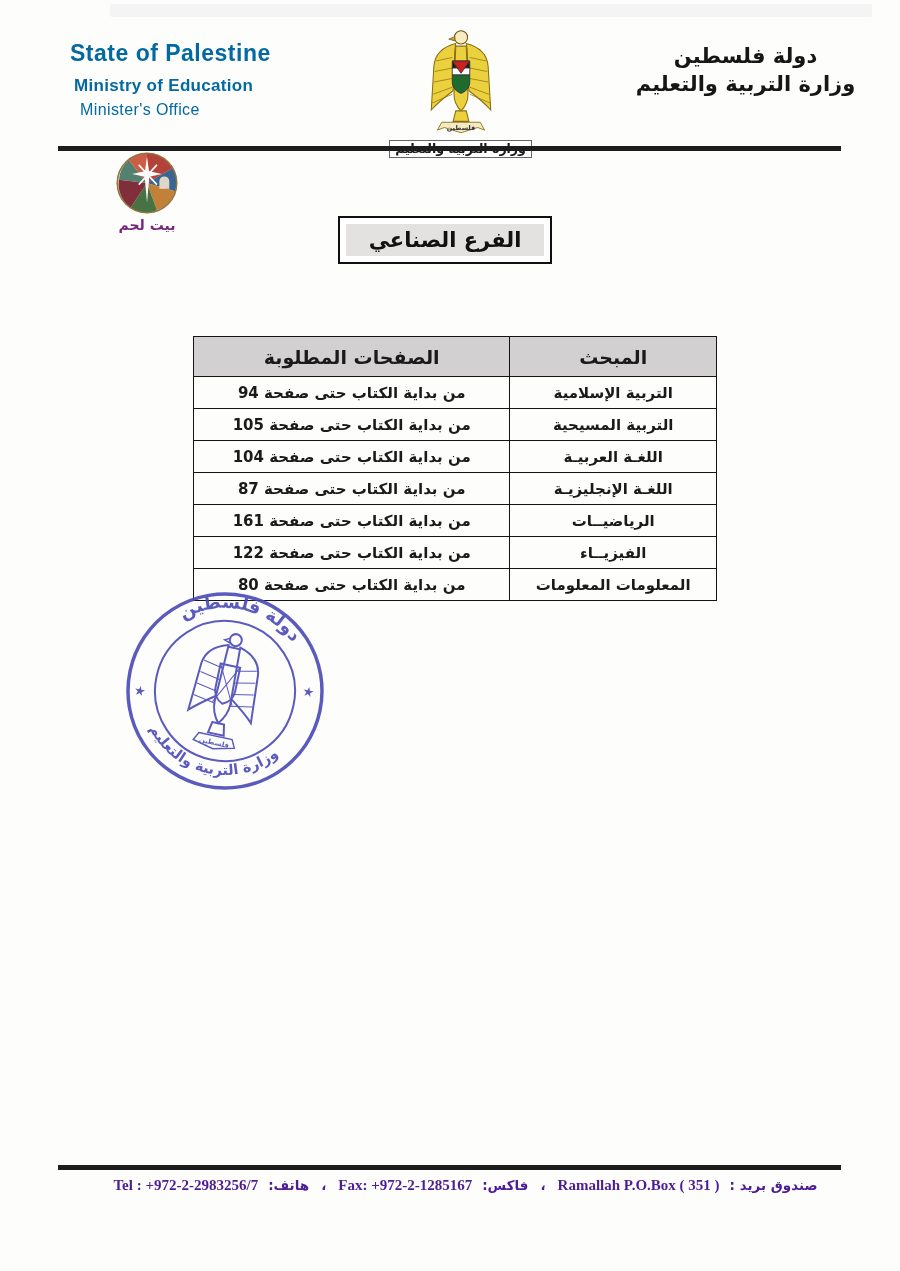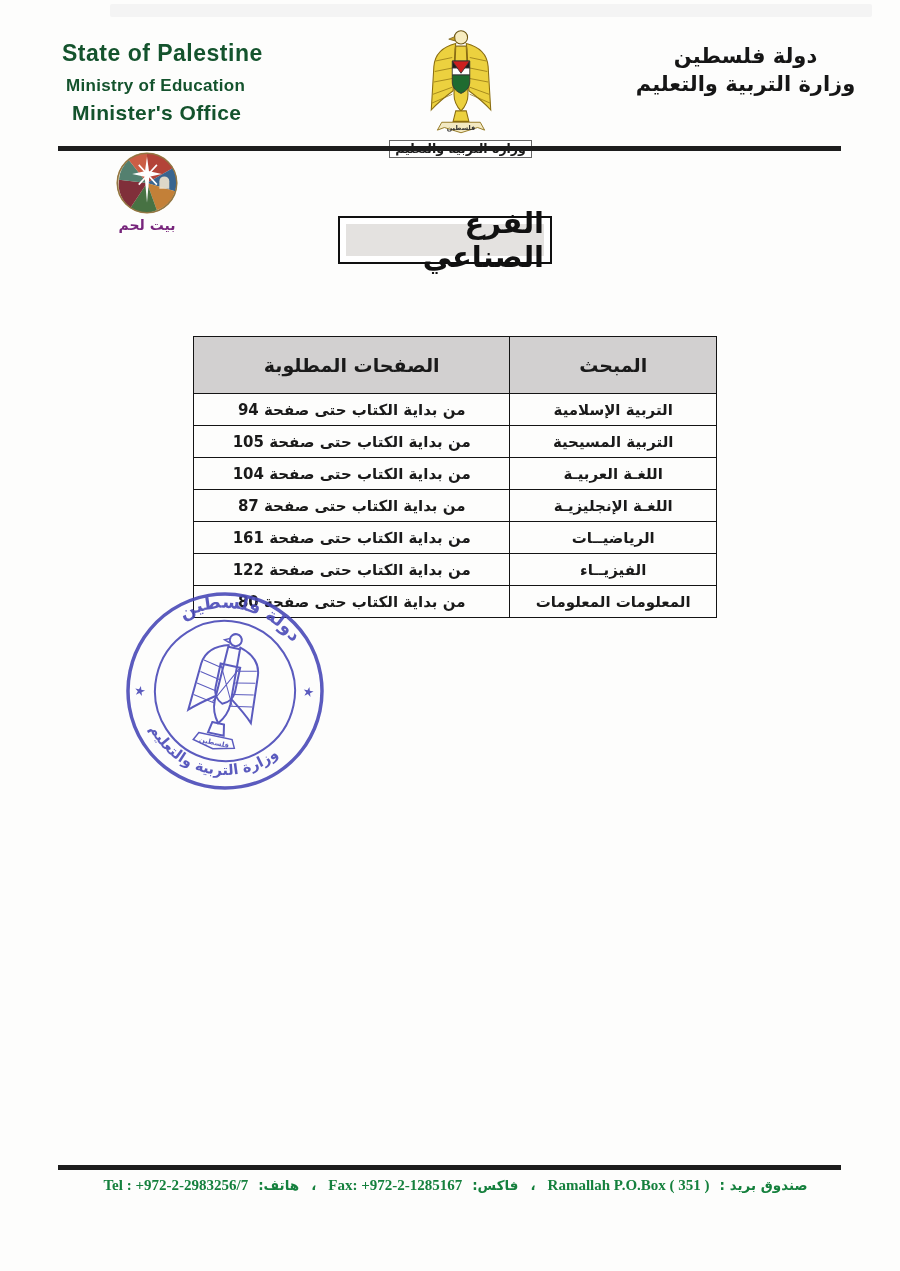--- a/index.html
+++ b/index.html
@@ -4,24 +4,24 @@
 <style>
   * { margin:0; padding:0; box-sizing:border-box; }
   body { background:#888; font-family:"DejaVu Sans", sans-serif; }
   .page {
     position:relative; width:900px; height:1271px; margin:0 auto;
     background:#fdfdfc; overflow:hidden; color:#1a1a1a;
   }
   .scan-band { position:absolute; left:110px; top:4px; width:762px; height:13px; background:#f4f4f4; border-radius:2px; }
 
   
-  .hdr-left { position:absolute; left:62px; top:40px; width:280px; font-family:"Liberation Sans","DejaVu Sans",sans-serif; color:#14532d; }
+  .hdr-left { position:absolute; left:70px; top:40px; width:280px; font-family:"Liberation Sans","DejaVu Sans",sans-serif; color:#0369a1; }
   .hdr-left .l1 { font-size:23px; font-weight:700; letter-spacing:.5px; }
   .hdr-left .l2 { font-size:17px; font-weight:700; margin:9px 0 0 4px; letter-spacing:.3px; }
-  .hdr-left .l3 { font-size:21px; font-weight:700; margin:5px 0 0 10px; letter-spacing:.4px; }
+  .hdr-left .l3 { font-size:16px; font-weight:400; margin:5px 0 0 10px; letter-spacing:.4px; }
 
   .hdr-right { position:absolute; left:628px; top:42px; width:235px; text-align:center; direction:rtl;
                font-size:21px; font-weight:700; line-height:28px; color:#161616; }
 
   .hdr-center { position:absolute; left:388px; top:26px; width:145px; text-align:center; }
   .hdr-center svg { display:block; margin:0 auto; }
   .emblem-caption { display:inline-block; margin-top:2px; border:1px solid #666; padding:0 5px 1px;
                     font-size:12.5px; font-weight:700; direction:rtl; background:#fff; }
 
   .rule { position:absolute; left:58px; width:783px; height:3px;
@@ -29,38 +29,38 @@
   .rule.hdr { top:146px; }
   .rule.ftr { top:1165px; border-top-width:2px; border-bottom-width:3px; }
 
   
   .beth { position:absolute; left:108px; top:150px; width:78px; text-align:center; opacity:.95; }
   .beth-caption { margin-top:-3px; font-size:14px; font-weight:700; color:#701a75; letter-spacing:3px; direction:rtl; }
 
   
   .title-box { position:absolute; left:338px; top:216px; width:214px; height:48px; border:2.5px solid #101010; background:#fff; }
   .title-inner { position:absolute; inset:6px; background:#e4e2e0; display:flex; align-items:center; justify-content:center;
-                 font-size:29px; font-weight:700; direction:rtl; color:#111; }
+                 font-size:21px; font-weight:700; direction:rtl; color:#111; }
 
   
   table.req { position:absolute; left:193px; top:336px; width:524px; border-collapse:collapse; direction:rtl; }
   table.req th, table.req td { border:1.6px solid #141414; text-align:center; vertical-align:middle; }
-  table.req th { background:#d2d0d0; height:57px; font-size:19px; font-weight:700;margin-left:28px; }
+  table.req th { background:#d2d0d0; height:40px; font-size:19px; font-weight:700;margin-left:28px; }
   table.req td { height:32px; font-size:15px; font-weight:700; }
   .c-subject { width:207px; }
   .c-pages   { width:317px; }
 
   
   .stamp { position:absolute; left:114px; top:580px; width:222px; height:222px;
            transform:rotate(12deg); opacity:.9; }
 
   
-  .footer { position:absolute; left:64px; top:1177px; width:783px; display:flex; justify-content:center;
+  .footer { position:absolute; left:74px; top:1177px; width:783px; display:flex; justify-content:center;
             align-items:baseline; font-family:"Liberation Serif","DejaVu Sans",serif; font-weight:700;
-            font-size:15px; color:#15803d; }
+            font-size:15px; color:#4c1d95; }
   .footer span { margin:0 5px; white-space:nowrap; }
   .footer .ar { direction:rtl; font-size:13.5px; font-family:"DejaVu Sans",sans-serif; font-weight:700; }
   .footer .sep { margin:0 7px; }
 </style>
 </head>
 <body>
 
 <div class="page">
 
   <div class="scan-band"></div>

